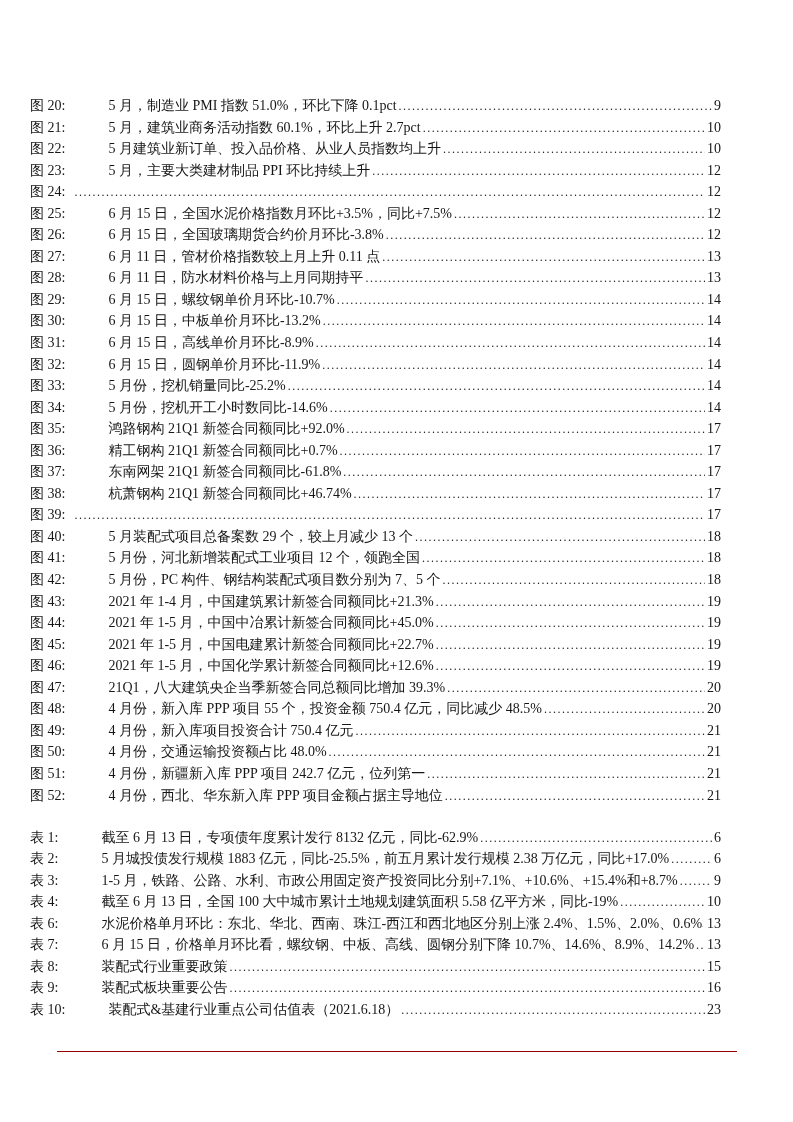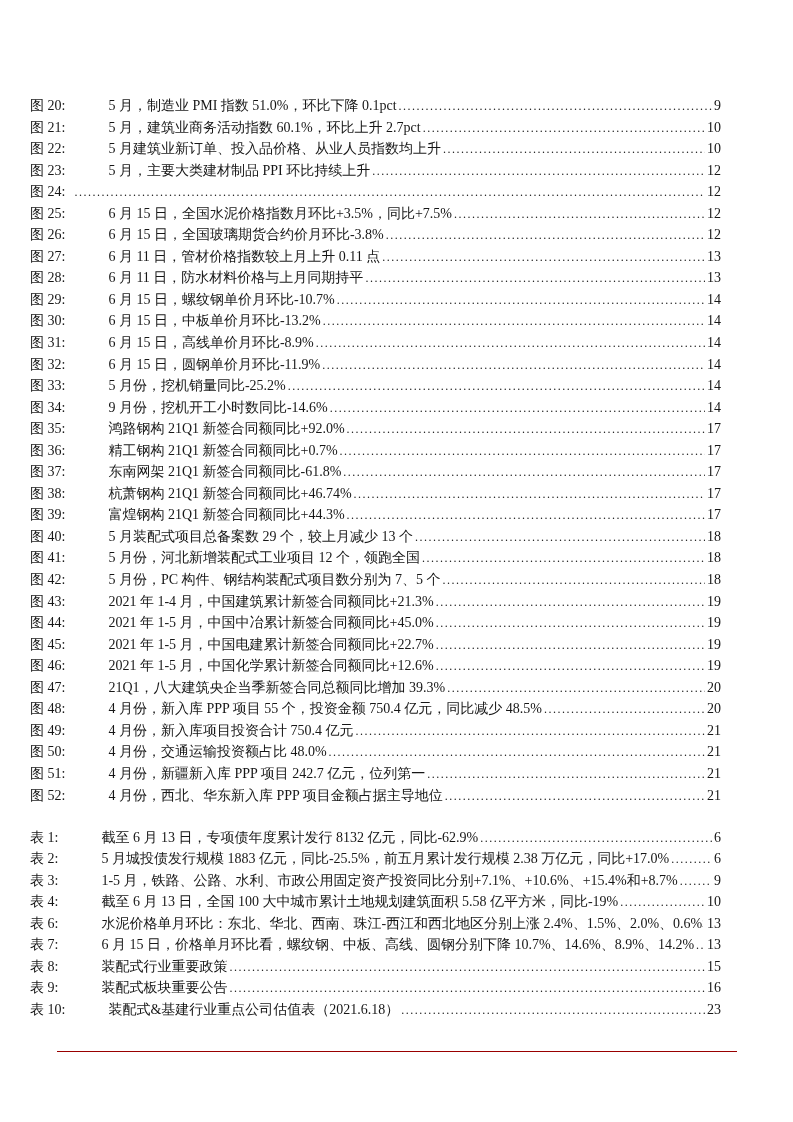--- a/index.html
+++ b/index.html
@@ -153,21 +153,21 @@
       <span class="toc-page">14</span>
     </div>
       <div class="toc-row">
       <span class="toc-label">图 33:</span>
       <span class="toc-text">5 月份，挖机销量同比-25.2%</span>
       <span class="toc-dots"></span>
       <span class="toc-page">14</span>
     </div>
       <div class="toc-row">
       <span class="toc-label">图 34:</span>
-      <span class="toc-text">9 月份，挖机开工小时数同比-14.6%</span>
+      <span class="toc-text">5 月份，挖机开工小时数同比-14.6%</span>
       <span class="toc-dots"></span>
       <span class="toc-page">14</span>
     </div>
       <div class="toc-row">
       <span class="toc-label">图 35:</span>
       <span class="toc-text">鸿路钢构 21Q1 新签合同额同比+92.0%</span>
       <span class="toc-dots"></span>
       <span class="toc-page">17</span>
     </div>
       <div class="toc-row">
@@ -183,21 +183,20 @@
       <span class="toc-page">17</span>
     </div>
       <div class="toc-row">
       <span class="toc-label">图 38:</span>
       <span class="toc-text">杭萧钢构 21Q1 新签合同额同比+46.74%</span>
       <span class="toc-dots"></span>
       <span class="toc-page">17</span>
     </div>
       <div class="toc-row">
       <span class="toc-label">图 39:</span>
-      <span class="toc-text">富煌钢构 21Q1 新签合同额同比+44.3%</span>
       <span class="toc-dots"></span>
       <span class="toc-page">17</span>
     </div>
       <div class="toc-row">
       <span class="toc-label">图 40:</span>
       <span class="toc-text">5 月装配式项目总备案数 29 个，较上月减少 13 个</span>
       <span class="toc-dots"></span>
       <span class="toc-page">18</span>
     </div>
       <div class="toc-row">

